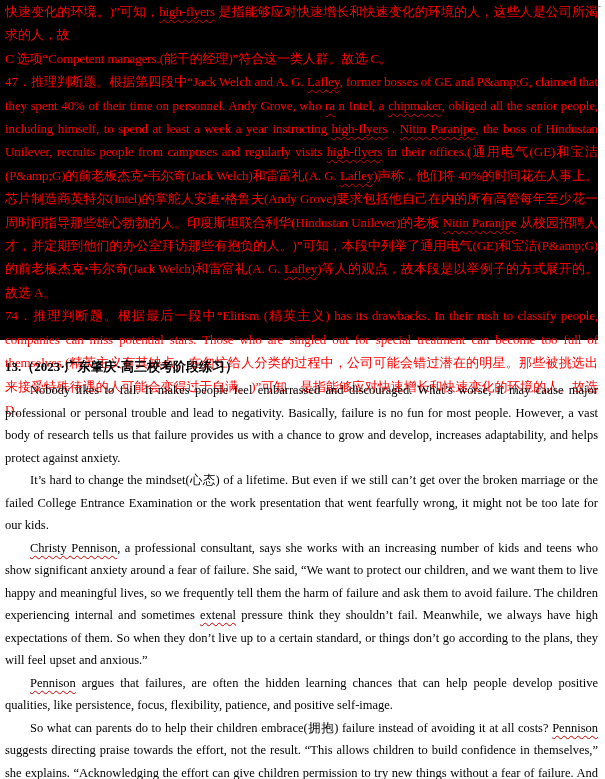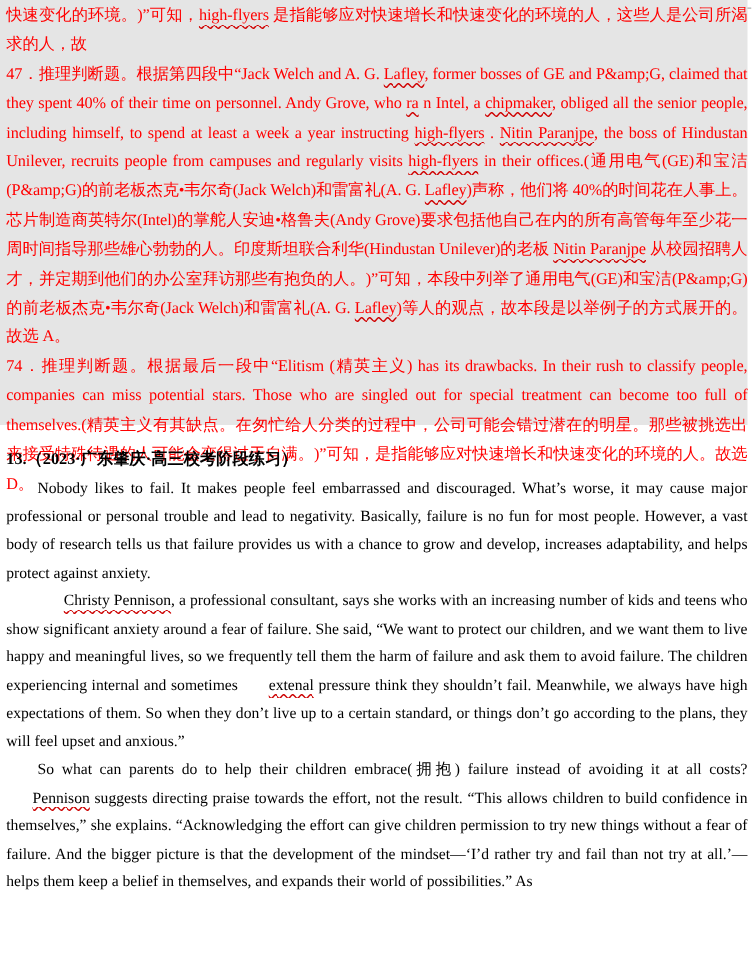--- a/index.html
+++ b/index.html
@@ -8,59 +8,62 @@
     background: #ffffff;
     font-family: "Liberation Serif", "DejaVu Serif", serif;
     position: relative;
   }
   .corner-mark {
     position: absolute; top: 0; right: 4px; width: 6px; height: 6px;
     border-left: 1px solid #b0b0b0; border-bottom: 1px solid #b0b0b0;
   }
   .answer-block {
     position: absolute; left: 0; top: 0; width: 598px; height: 340px;
-    background: #e5e5e5;
+    background: #000000;
     color: #ff0000;
     font-size: 13px;
     line-height: 23.4px;
     padding: 0 0 0 5px;
     box-sizing: border-box;
     letter-spacing: -0.1px;
   }
   .answer-block p { margin: 0; text-align: justify; }
   .wavy { text-decoration: underline wavy #d00000; text-decoration-thickness: 1px; text-underline-offset: 3px; }
-  .wavy-b { text-decoration: underline wavy #cc0000; text-decoration-thickness: 1px; text-underline-offset: 3px; margin-left: 21px; }
+  .wavy-b { text-decoration: underline wavy #cc0000; text-decoration-thickness: 1px; text-underline-offset: 3px; }
   .passage {
     position: absolute; left: 5px; top: 355px; width: 593px;
     color: #000;
     font-size: 12.5px;
     line-height: 22.5px;
   }
   .passage-title {
     font-weight: bold; font-size: 13px; margin: 0 0 0 0; line-height: 24px;
   }
   .passage p { margin: 0; text-align: justify; }
   .indent { text-indent: 25px; }
 </style>
 </head>
 <body>
 
 <div class="corner-mark"></div>
 
 <div class="answer-block">
   <p>
     <span>快速变化的环境。)”可知，</span><span class="wavy">high-flyers</span><span> 是指能够应对快速增长和快速变化的环境的人，这些人是公司所渴求的人，故</span><br>
+    <span>C 选项“Competent managers.(能干的经理)”符合这一类人群。故选 C。</span>
   </p>
   <p>
     <span>47．</span><span>推理判断题。根据第四段中“Jack Welch and A. G. </span><span class="wavy">Lafley</span><span>, former bosses of GE and P&amp;amp;G, claimed that they spent 40% of their time on personnel. Andy Grove, who </span><span class="wavy">ra</span><span> n Intel, a </span><span class="wavy">chipmaker</span><span>, obliged all the senior people, including himself, to spend at least a week a year instructing </span><span class="wavy">high-flyers</span><span> . </span><span class="wavy">Nitin Paranjpe</span><span>, the boss of Hindustan Unilever, recruits people from campuses and regularly visits </span><span class="wavy">high-flyers</span><span> in their offices.(通用电气(GE)和宝洁(P&amp;amp;G)的前老板杰克•韦尔奇(Jack Welch)和雷富礼(A. G. </span><span class="wavy">Lafley</span><span>)声称，他们将 40%的时间花在人事上。芯片制造商英特尔(Intel)的掌舵人安迪•格鲁夫(Andy Grove)要求包括他自己在内的所有高管每年至少花一周时间指导那些雄心勃勃的人。印度斯坦联合利华(Hindustan Unilever)的老板 </span><span class="wavy">Nitin Paranjpe</span><span> 从校园招聘人才，并定期到他们的办公室拜访那些有抱负的人。)”可知，本段中列举了通用电气(GE)和宝洁(P&amp;amp;G)的前老板杰克•韦尔奇(Jack Welch)和雷富礼(A. G. </span><span class="wavy">Lafley</span><span>)等人的观点，故本段是以举例子的方式展开的。故选 A。</span>
   </p>
   <p>
     <span>74．</span><span>推理判断题。根据最后一段中“Elitism (精英主义) has its drawbacks. In their rush to classify people, companies can miss potential stars. Those who are singled out for special treatment can become too full of themselves.(精英主义有其缺点。在匆忙给人分类的过程中，公司可能会错过潜在的明星。那些被挑选出来接受特殊待遇的人可能会变得过于自满。)”可知，是指能够应对快速增长和快速变化的环境的人。故选 D。</span>
   </p>
 </div>
 
 <div class="passage">
   <p class="passage-title">13.（2023·广东肇庆·高三校考阶段练习）</p>
   <p class="indent">Nobody likes to fail. It makes people feel embarrassed and discouraged. What’s worse, it may cause major professional or personal trouble and lead to negativity. Basically, failure is no fun for most people. However, a vast body of research tells us that failure provides us with a chance to grow and develop, increases adaptability, and helps protect against anxiety.</p>
+  <p class="indent">It’s hard to change the mindset(心态) of a lifetime. But even if we still can’t get over the broken marriage or the failed College Entrance Examination or the work presentation that went fearfully wrong, it might not be too late for our kids.</p>
   <p class="indent"><span class="wavy-b">Christy Pennison</span><span>, a professional consultant, says she works with an increasing number of kids and teens who show significant anxiety around a fear of failure. She said, “We want to protect our children, and we want them to live happy and meaningful lives, so we frequently tell them the harm of failure and ask them to avoid failure. The children experiencing internal and sometimes </span><span class="wavy-b">extenal</span><span> pressure think they shouldn’t fail. Meanwhile, we always have high expectations of them. So when they don’t live up to a certain standard, or things don’t go according to the plans, they will feel upset and anxious.”</span></p>
+  <p class="indent"><span class="wavy-b">Pennison</span><span> argues that failures, are often the hidden learning chances that can help people develop positive qualities, like persistence, focus, flexibility, patience, and positive self-image.</span></p>
   <p class="indent"><span>So what can parents do to help their children embrace(拥抱) failure instead of avoiding it at all costs? </span><span class="wavy-b">Pennison</span><span> suggests directing praise towards the effort, not the result. “This allows children to build confidence in themselves,” she explains. “Acknowledging the effort can give children permission to try new things without a fear of failure. And the bigger picture is that the development of the mindset—‘I’d rather try and fail than not try at all.’—helps them keep a belief in themselves, and expands their world of possibilities.” As </span></p>
 
 </div>
 
 </body></html>

